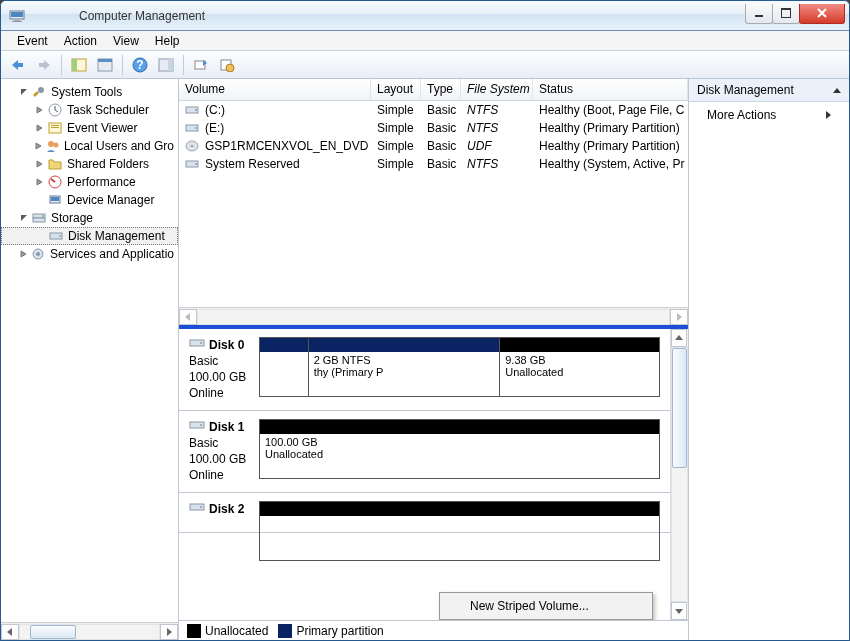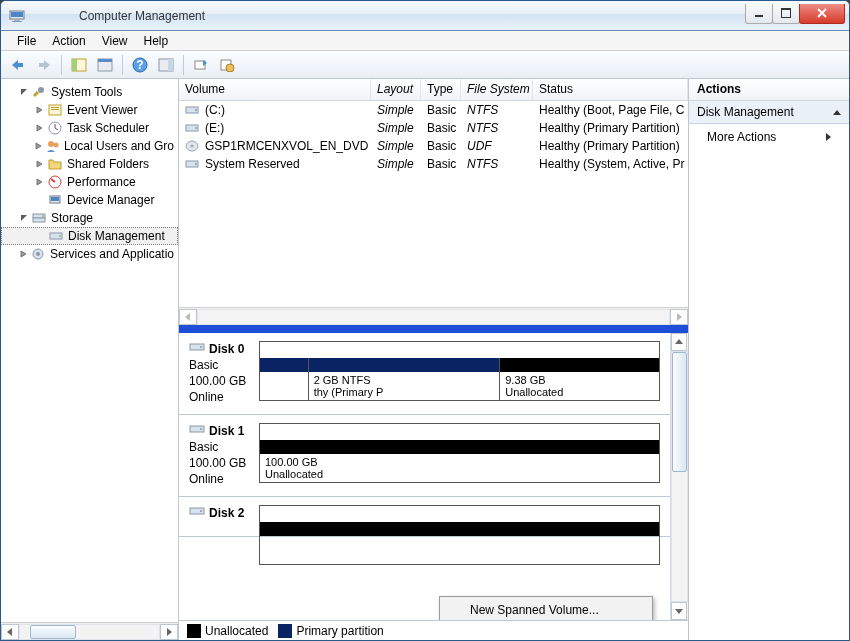--- a/index.html
+++ b/index.html
@@ -42,32 +42,32 @@
 
 
 .middle { flex: 1; display: flex; flex-direction: column; border-right: 1px solid #c0c7d0; overflow: hidden; }
 .vol-list { display: flex; flex-direction: column; overflow: hidden; }
 .vol-header { display: flex; height: 22px; background: linear-gradient(to bottom, #ffffff, #f0f3f7); border-bottom: 1px solid #d0d7e0; }
 .vol-header .col { padding: 3px 6px; border-right: 1px solid #e0e5eb; white-space: nowrap; overflow: hidden; }
 .vol-row { display: flex; height: 18px; align-items: center; }
 .vol-row .col { padding: 0 6px; white-space: nowrap; overflow: hidden; display: flex; align-items: center; }
 .vol-icon { width: 14px; height: 12px; margin-right: 6px; display: inline-flex; }
 .col-vol { width: 192px; }
-.col-layout { width: 50px; font-style: italic; }
+.col-layout { width: 50px; }
 .col-type { width: 40px; }
 .col-fs { width: 72px; font-style: italic; }
 .col-status { flex: 1; }
 
-.graph-area { flex: 1; border-top: 8px solid #1d4ed8; overflow: hidden; position: relative; }
+.graph-area { flex: 1; border-top: 4px solid #1d4ed8; overflow: hidden; position: relative; }
 .disk-row { display: flex; border-bottom: 1px solid #c0c7d0; padding: 8px 10px 10px 10px; gap: 0; }
 .disk-label { width: 70px; display: flex; flex-direction: column; gap: 2px; }
 .disk-label .dn-head { display: flex; align-items: center; gap: 4px; }
 .disk-label .dn { font-weight: bold; }
 .disk-parts { flex: 1; display: flex; height: 60px; border: 1px solid #555; }
-.part { border-right: 1px solid #555; display: flex; flex-direction: column; overflow: hidden; margin-top: 16px; }
+.part { border-right: 1px solid #555; display: flex; flex-direction: column; overflow: hidden; }
 .part:last-child { border-right: none; }
 .part-bar { height: 14px; }
 .bar-blue { background: #0a2463; }
 .bar-black { background: #000; }
 .part-text { flex: 1; padding: 2px 5px; font-size: 11px; overflow: hidden; }
 .legend-row { height: 20px; display: flex; align-items: center; gap: 4px; padding: 0 8px; border-top: 1px solid #c0c7d0; }
 .legend-sw { width: 14px; height: 14px; }
 
 .scrollbar-v { width: 18px; display: flex; flex-direction: column; background: #f0f0f0; border-left: 1px solid #d5dbe2; }
 
@@ -110,21 +110,21 @@
         </div>
       <div class="win-btn close">
           <svg width="12" height="10">
             <path d="M2 1 L10 9 M10 1 L2 9" stroke="#fff" stroke-width="2"></path>
           </svg>
         </div>
     </div>
   </div>
 
   <div class="menubar">
-    <div class="menuitem">File</div>
+    <div class="menuitem">Event</div>
     <div class="menuitem">Action</div>
     <div class="menuitem">View</div>
     <div class="menuitem">Help</div>
   </div>
 
   <div class="toolbar">
     <div class="tool-btn">
         <svg width="16" height="12">
           <path d="M8 1 L2 6 L8 11 Z" fill="#4a8fd8"></path>
           <rect x="7" y="4" width="6" height="4" fill="#4a8fd8"></rect>
@@ -196,40 +196,40 @@
           <span>System Tools</span>
         </div>
         <div class="tree-node indent-2">
             <span class="expander">
               <svg width="8" height="8">
                 <path d="M1 1 L6 4 L1 7 Z" fill="#9a9a9a" stroke="#777"></path>
               </svg>
             </span>
             <span class="node-icon">
               <svg width="14" height="14">
+                <circle cx="7" cy="7" r="6" fill="#fff" stroke="#8a98aa"></circle>
+                <path d="M7 3 L7 7 L10 9" stroke="#555" fill="none"></path>
+              </svg>
+            </span>
+            <span>Task Scheduler</span>
+          </div>
+        <div class="tree-node indent-2">
+            <span class="expander">
+              <svg width="8" height="8">
+                <path d="M1 1 L6 4 L1 7 Z" fill="#9a9a9a" stroke="#777"></path>
+              </svg>
+            </span>
+            <span class="node-icon">
+              <svg width="14" height="14">
                 <rect x="1" y="2" width="12" height="10" fill="#fdf6d8" stroke="#c0a030"></rect>
                 <rect x="3" y="4" width="8" height="1" fill="#c0a030"></rect>
                 <rect x="3" y="6" width="8" height="1" fill="#c0a030"></rect>
               </svg>
             </span>
             <span>Event Viewer</span>
-          </div>
-        <div class="tree-node indent-2">
-            <span class="expander">
-              <svg width="8" height="8">
-                <path d="M1 1 L6 4 L1 7 Z" fill="#9a9a9a" stroke="#777"></path>
-              </svg>
-            </span>
-            <span class="node-icon">
-              <svg width="14" height="14">
-                <circle cx="7" cy="7" r="6" fill="#fff" stroke="#8a98aa"></circle>
-                <path d="M7 3 L7 7 L10 9" stroke="#555" fill="none"></path>
-              </svg>
-            </span>
-            <span>Task Scheduler</span>
           </div>
         <div class="tree-node indent-2">
             <span class="expander">
               <svg width="8" height="8">
                 <path d="M1 1 L6 4 L1 7 Z" fill="#9a9a9a" stroke="#777"></path>
               </svg>
             </span>
             <span class="node-icon">
               <svg width="14" height="14">
                 <circle cx="5" cy="5" r="3" fill="#e8a060"></circle>
@@ -502,35 +502,33 @@
               </div>
             <div class="sb-btn" style="height:18px;width:16px;">
                 <svg width="8" height="6">
                   <path d="M0 1 L4 6 L8 1 Z" fill="#666"></path>
                 </svg>
               </div>
           </div>
         </div>
 
         <div class="ctx-menu">
-          <div class="ctx-item">New Spanned Volume...</div>
           <div class="ctx-item">New Striped Volume...</div>
 
         </div>
       </div>
       <div class="legend-row">
         <span class="legend-sw" style="background:#000;"></span>
         <span>Unallocated</span>
         <span class="legend-sw" style="background:#0a2463; margin-left:6px;"></span>
         <span>Primary partition</span>
       </div>
     </div>
 
     <div class="actions">
-      <div class="actions-header">Actions</div>
       <div class="actions-group">
         <span>Disk Management</span>
         <span><svg width="8" height="6">
               <path d="M0 5 L4 0 L8 5 Z" fill="#333"></path>
             </svg></span>
       </div>
       <div class="actions-item">
         <span>More Actions</span>
         <span><svg width="5" height="8">
               <path d="M0 0 L5 4 L0 8 Z" fill="#333"></path>

